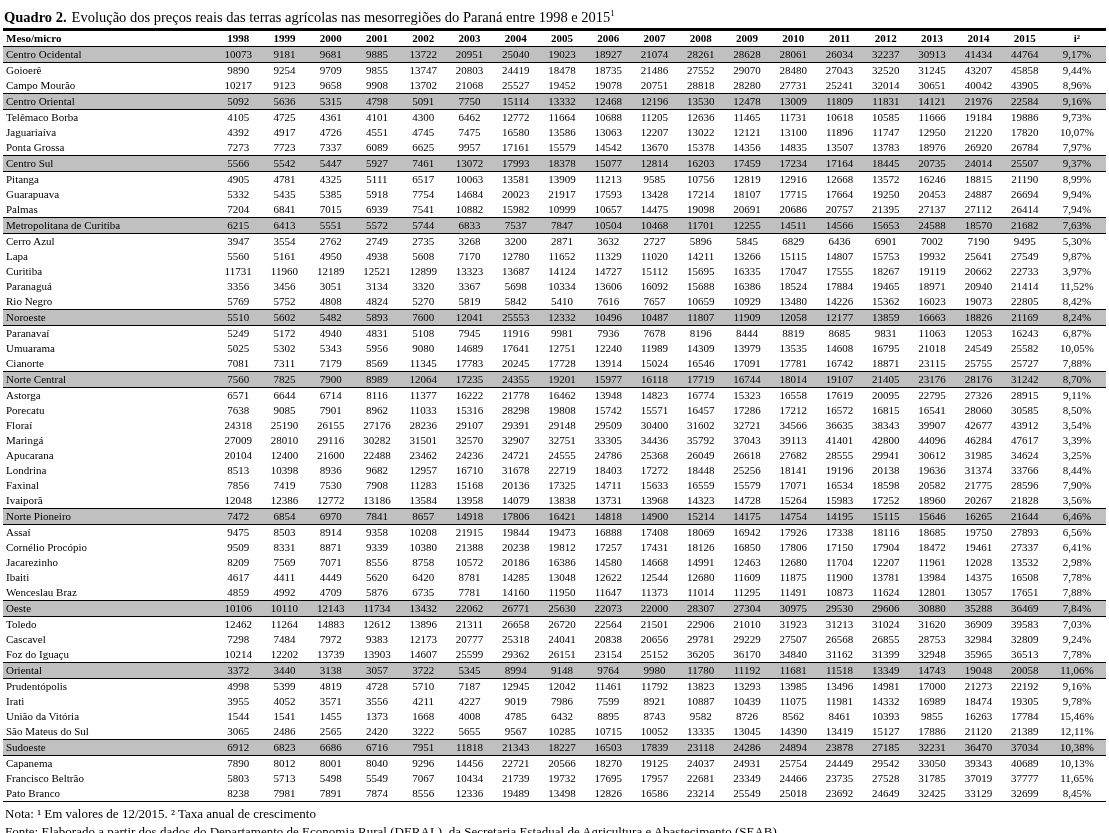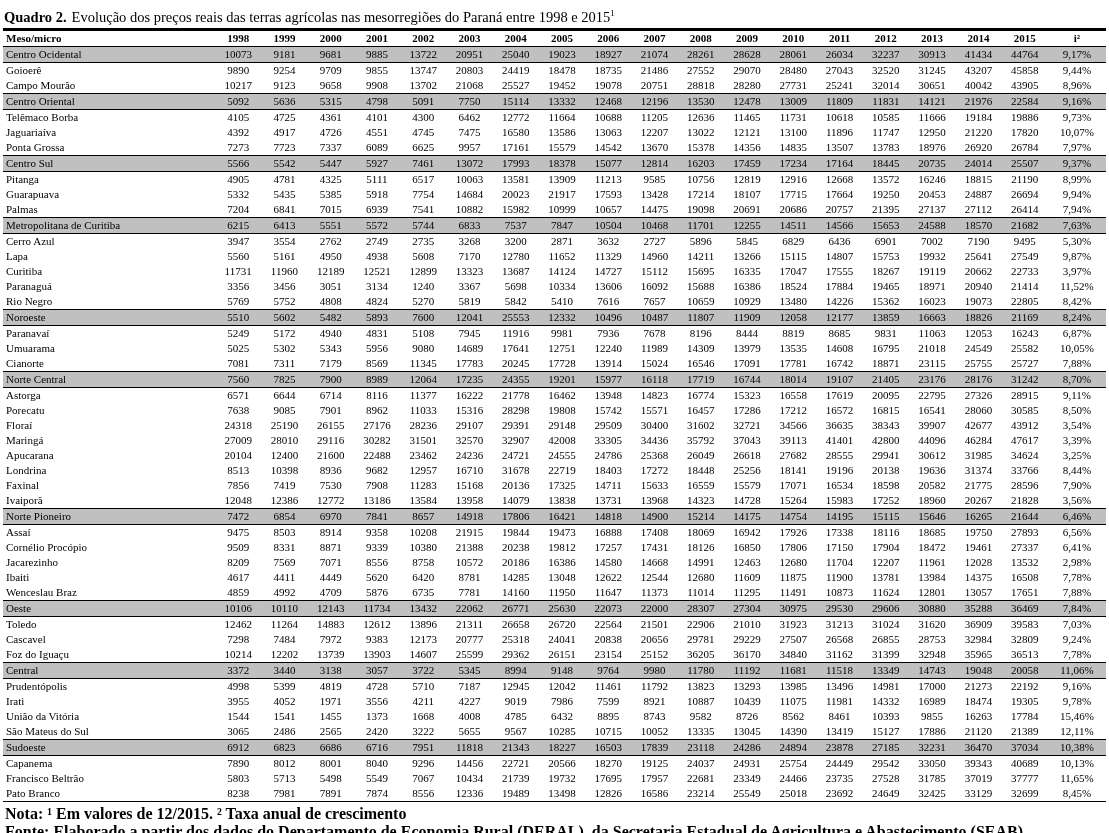--- a/index.html
+++ b/index.html
@@ -48,24 +48,23 @@
     padding-left: 3px;
   }
   .data-table th.i2-col, .data-table td.i2-col { width: 56px; }
   tr.meso td {
     background: #c0c0c0;
     border-top: 1px solid #000;
     border-bottom: 1.5px solid #000;
   }
   .notes { padding-left: 2px; margin-top: 3px; }
   .note {
-    font-size: 16px;
+    font-size: 13px;
     line-height: 18px;
     white-space: nowrap;
-    font-weight: bold;
   }
 </style>
 </head>
 <body>
 
 <div class="page">
   <div class="title">
     <span class="title-label">Quadro 2.</span><span>Evolução dos preços reais das terras agrícolas nas mesorregiões do Paraná entre 1998 e 2015</span><sup>1</sup>
   </div>
 
@@ -385,21 +384,21 @@
           <td class="name-col">Lapa</td>
           <td class="year-col">5560</td>
           <td class="year-col">5161</td>
           <td class="year-col">4950</td>
           <td class="year-col">4938</td>
           <td class="year-col">5608</td>
           <td class="year-col">7170</td>
           <td class="year-col">12780</td>
           <td class="year-col">11652</td>
           <td class="year-col">11329</td>
-          <td class="year-col">14960</td>
+          <td class="year-col">11020</td>
           <td class="year-col">14211</td>
           <td class="year-col">13266</td>
           <td class="year-col">15115</td>
           <td class="year-col">14807</td>
           <td class="year-col">15753</td>
           <td class="year-col">19932</td>
           <td class="year-col">25641</td>
           <td class="year-col">27549</td>
           <td class="i2-col">9,87%</td>
         </tr>
@@ -424,21 +423,21 @@
           <td class="year-col">20662</td>
           <td class="year-col">22733</td>
           <td class="i2-col">3,97%</td>
         </tr>
         <tr class="micro">
           <td class="name-col">Paranaguá</td>
           <td class="year-col">3356</td>
           <td class="year-col">3456</td>
           <td class="year-col">3051</td>
           <td class="year-col">3134</td>
-          <td class="year-col">1240</td>
+          <td class="year-col">3320</td>
           <td class="year-col">3367</td>
           <td class="year-col">5698</td>
           <td class="year-col">10334</td>
           <td class="year-col">13606</td>
           <td class="year-col">16092</td>
           <td class="year-col">15688</td>
           <td class="year-col">16386</td>
           <td class="year-col">18524</td>
           <td class="year-col">17884</td>
           <td class="year-col">19465</td>
@@ -647,21 +646,21 @@
         </tr>
         <tr class="micro">
           <td class="name-col">Maringá</td>
           <td class="year-col">27009</td>
           <td class="year-col">28010</td>
           <td class="year-col">29116</td>
           <td class="year-col">30282</td>
           <td class="year-col">31501</td>
           <td class="year-col">32570</td>
           <td class="year-col">32907</td>
-          <td class="year-col">42008</td>
+          <td class="year-col">32751</td>
           <td class="year-col">33305</td>
           <td class="year-col">34436</td>
           <td class="year-col">35792</td>
           <td class="year-col">37043</td>
           <td class="year-col">39113</td>
           <td class="year-col">41401</td>
           <td class="year-col">42800</td>
           <td class="year-col">44096</td>
           <td class="year-col">46284</td>
           <td class="year-col">47617</td>
@@ -969,21 +968,21 @@
           <td class="year-col">36170</td>
           <td class="year-col">34840</td>
           <td class="year-col">31162</td>
           <td class="year-col">31399</td>
           <td class="year-col">32948</td>
           <td class="year-col">35965</td>
           <td class="year-col">36513</td>
           <td class="i2-col">7,78%</td>
         </tr>
         <tr class="meso">
-          <td class="name-col">Central</td>
+          <td class="name-col">Oriental</td>
           <td class="year-col">3372</td>
           <td class="year-col">3440</td>
           <td class="year-col">3138</td>
           <td class="year-col">3057</td>
           <td class="year-col">3722</td>
           <td class="year-col">5345</td>
           <td class="year-col">8994</td>
           <td class="year-col">9148</td>
           <td class="year-col">9764</td>
           <td class="year-col">9980</td>
@@ -1016,21 +1015,21 @@
           <td class="year-col">14981</td>
           <td class="year-col">17000</td>
           <td class="year-col">21273</td>
           <td class="year-col">22192</td>
           <td class="i2-col">9,16%</td>
         </tr>
         <tr class="micro">
           <td class="name-col">Irati</td>
           <td class="year-col">3955</td>
           <td class="year-col">4052</td>
-          <td class="year-col">1971</td>
+          <td class="year-col">3571</td>
           <td class="year-col">3556</td>
           <td class="year-col">4211</td>
           <td class="year-col">4227</td>
           <td class="year-col">9019</td>
           <td class="year-col">7986</td>
           <td class="year-col">7599</td>
           <td class="year-col">8921</td>
           <td class="year-col">10887</td>
           <td class="year-col">10439</td>
           <td class="year-col">11075</td>

